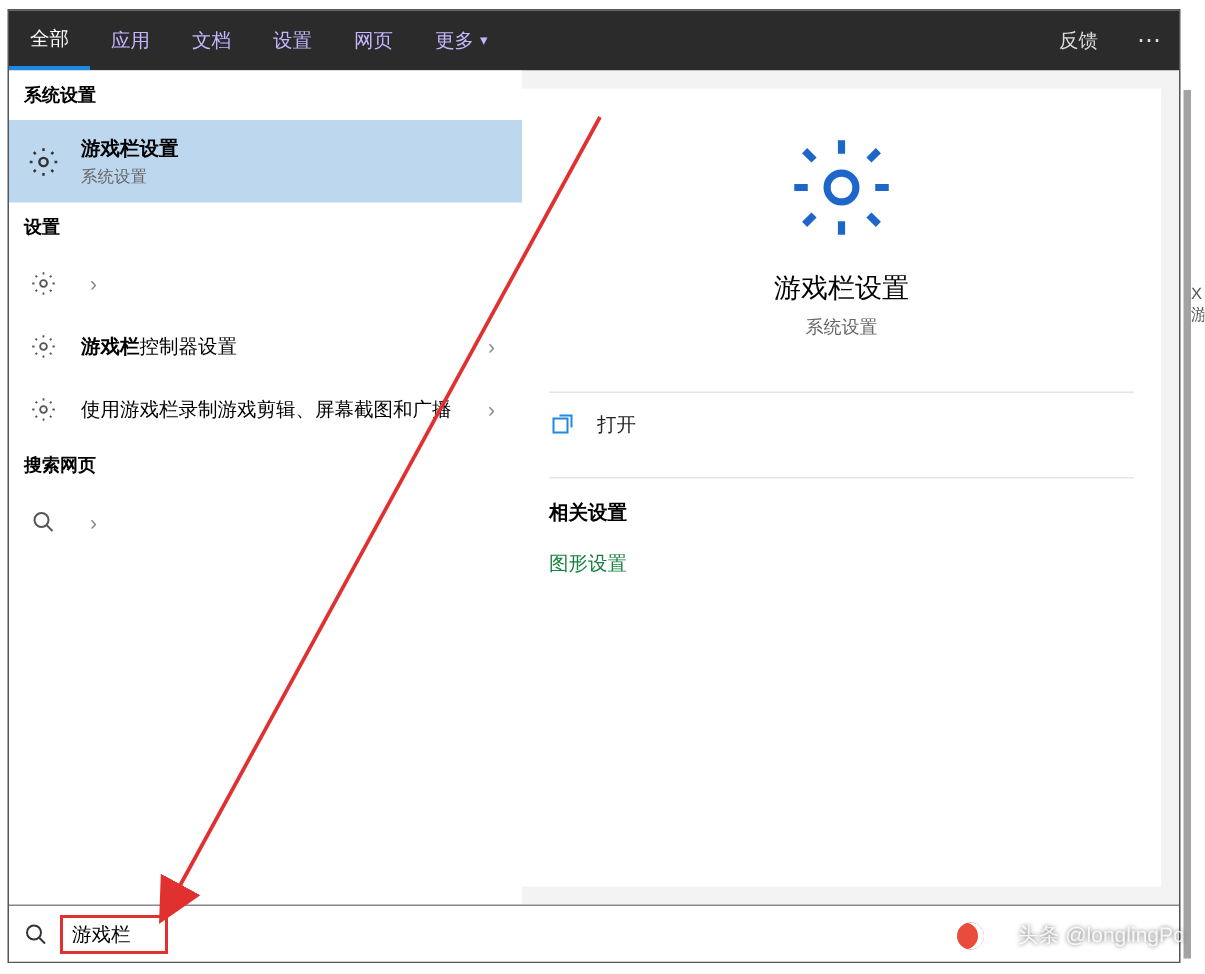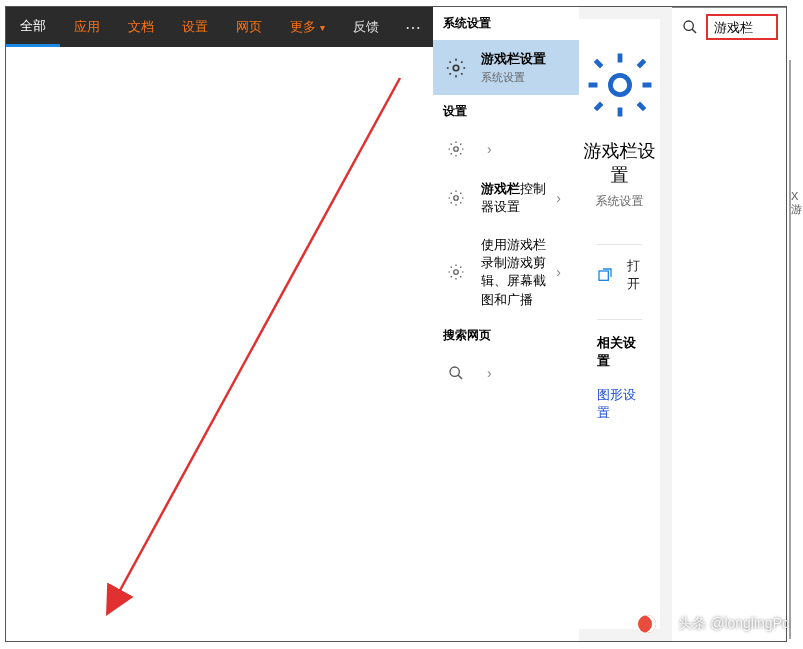--- a/index.html
+++ b/index.html
@@ -1,21 +1,21 @@
 <!DOCTYPE html>
 <html><head>
 <meta charset="utf-8">
 <style>
 * { margin: 0; padding: 0; box-sizing: border-box; font-family: "Microsoft YaHei", "Segoe UI", sans-serif; }
 body { width: 803px; height: 649px; background: #fff; position: relative; overflow: hidden; }
 
-.window { position: absolute; left: 5px; top: 6px; width: 782px; height: 636px; border: 1px solid #555; background: #fff; display: flex; flex-direction: row; }
+.window { position: absolute; left: 5px; top: 6px; width: 782px; height: 636px; border: 1px solid #555; background: #fff; display: flex; flex-direction: column; }
 
 .topbar { background: #2b2b2b; height: 40px; display: flex; align-items: stretch; }
-.tab { color: #f97316; font-size: 13px; padding: 0 14px; display: flex; align-items: center; cursor: pointer; }
+.tab { color: #c4b5fd; font-size: 13px; padding: 0 14px; display: flex; align-items: center; cursor: pointer; }
 .tab.active { color: #fff; border-bottom: 3px solid #1e88e5; }
 .topbar-spacer { flex: 1; }
 .topbar-right { display: flex; align-items: center; text-align: right; }
 .feedback { color: #ddd; font-size: 13px; padding: 0 14px; display: flex; align-items: center; cursor: pointer; }
 .more-dots { color: #ddd; font-size: 16px; padding: 0 12px; display: flex; align-items: center; cursor: pointer; }
 
 .content { flex: 1; display: flex; background: #f3f3f3; overflow: hidden; }
 
 .left-pane { width: 342px; background: #fff; display: flex; flex-direction: column; }
 .section-header { background: #fff; color: #000; font-size: 12px; font-weight: bold; padding: 8px 10px; }
@@ -32,33 +32,33 @@
 
 .right-pane { flex: 1; background: #fff; margin: 12px 12px 12px 0; display: flex; flex-direction: column; }
 .detail-hero { padding: 30px 0 20px; text-align: center; }
 .hero-icon { display: inline-block; }
 .hero-title { font-size: 18px; color: #000; margin-top: 14px; }
 .hero-sub { font-size: 12px; color: #666; margin-top: 6px; }
 .detail-sep { border-top: 1px solid #e5e5e5; margin: 14px 18px 0; }
 .action-row { display: flex; align-items: center; padding: 12px 18px; cursor: pointer; font-size: 13px; color: #222; }
 .action-row .aicon { width: 18px; height: 18px; margin-right: 14px; display: flex; align-items: center; justify-content: center; color: #1e88e5; }
 .related-header { font-size: 13px; font-weight: bold; padding: 14px 18px 8px; color: #000; }
-.related-item { font-size: 13px; padding: 8px 18px; color: #1d4ed8; cursor: pointer; }
+.related-item { font-size: 13px; padding: 8px 18px; color: #15803d; cursor: pointer; }
 
 .searchbar { height: 38px; background: #fff; border-top: 1px solid #888; display: flex; align-items: center; padding: 0 8px; }
 .search-icon { width: 20px; height: 20px; display: flex; align-items: center; justify-content: center; color: #333; margin-right: 6px; }
 .search-input-wrap { border: 2px solid #e03030; padding: 2px 6px; min-width: 60px; }
 .search-input { border: none; outline: none; font-size: 13px; width: 56px; }
 
 .annot-arrow { position: absolute; left: 0; top: 0; pointer-events: none; }
 
 .watermark { position: absolute; right: 14px; bottom: 16px; color: rgba(255,255,255,0.85); font-size: 14px; text-shadow: 0 0 3px rgba(0,0,0,0.6); display: flex; align-items: center; gap: 22px; pointer-events: none; }
 .wm-logo { width: 18px; height: 18px; border-radius: 50%; background: #e74c3c; display: inline-block; box-shadow: inset -4px 0 0 #fff; }
 
-.side-frag { position: absolute; right: 0; top: 60px; width: 14px; bottom: 10px; background: #fff; border-left: 2px solid #a3a3a3; font-size: 11px; color: #555; overflow: hidden; padding-top: 130px; }
+.side-frag { position: absolute; right: 0; top: 60px; width: 14px; bottom: 10px; background: #fff; border-left: 5px solid #a3a3a3; font-size: 11px; color: #555; overflow: hidden; padding-top: 130px; }
 
 svg { display: block; }
 </style>
 </head>
 <body>
 
 <div class="window">
 
   <div class="topbar">
     <div class="tab active">全部</div>

